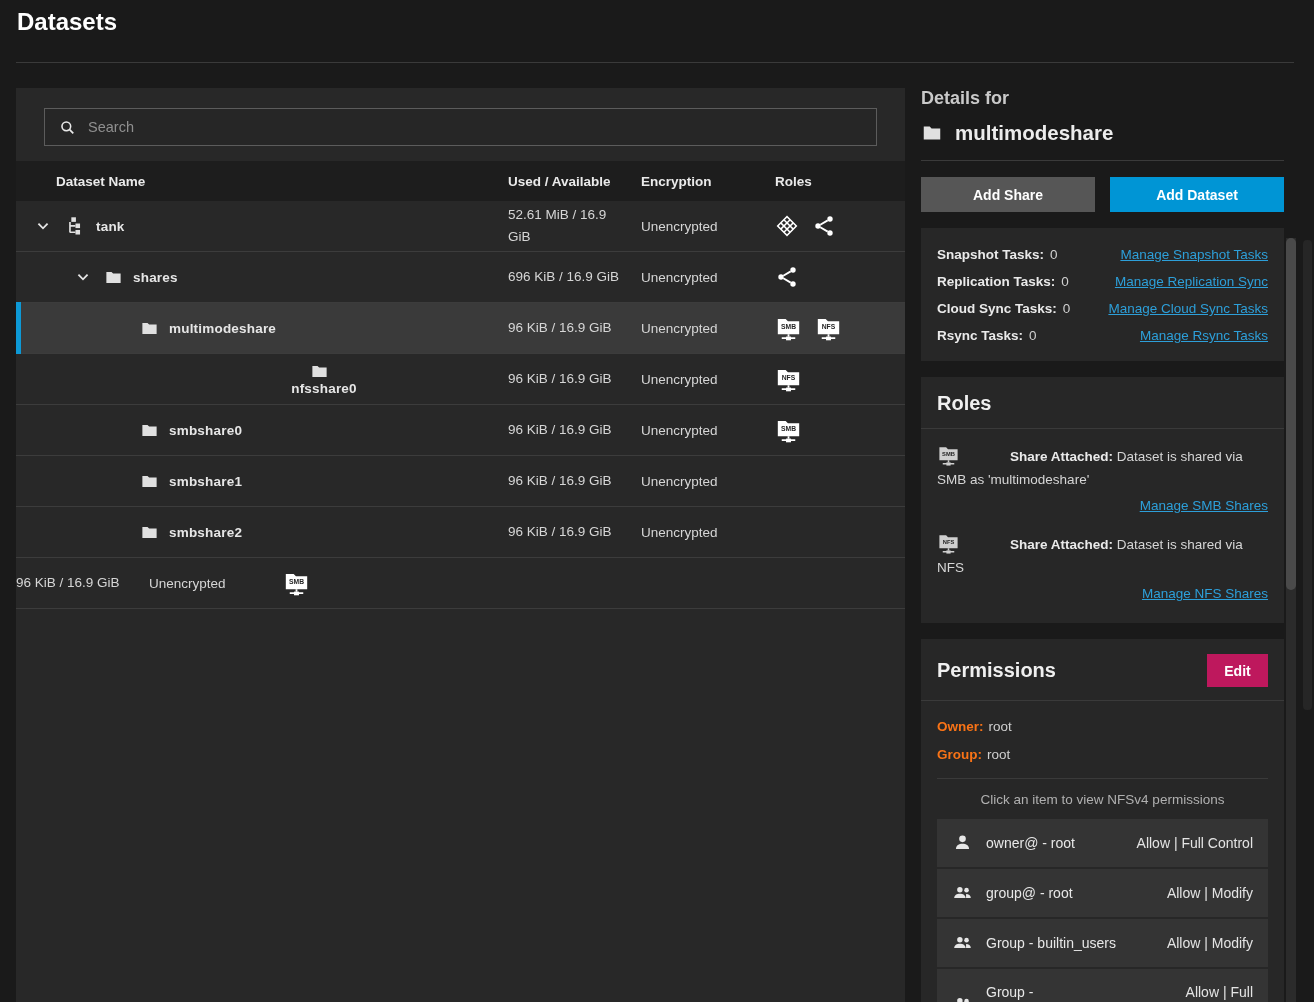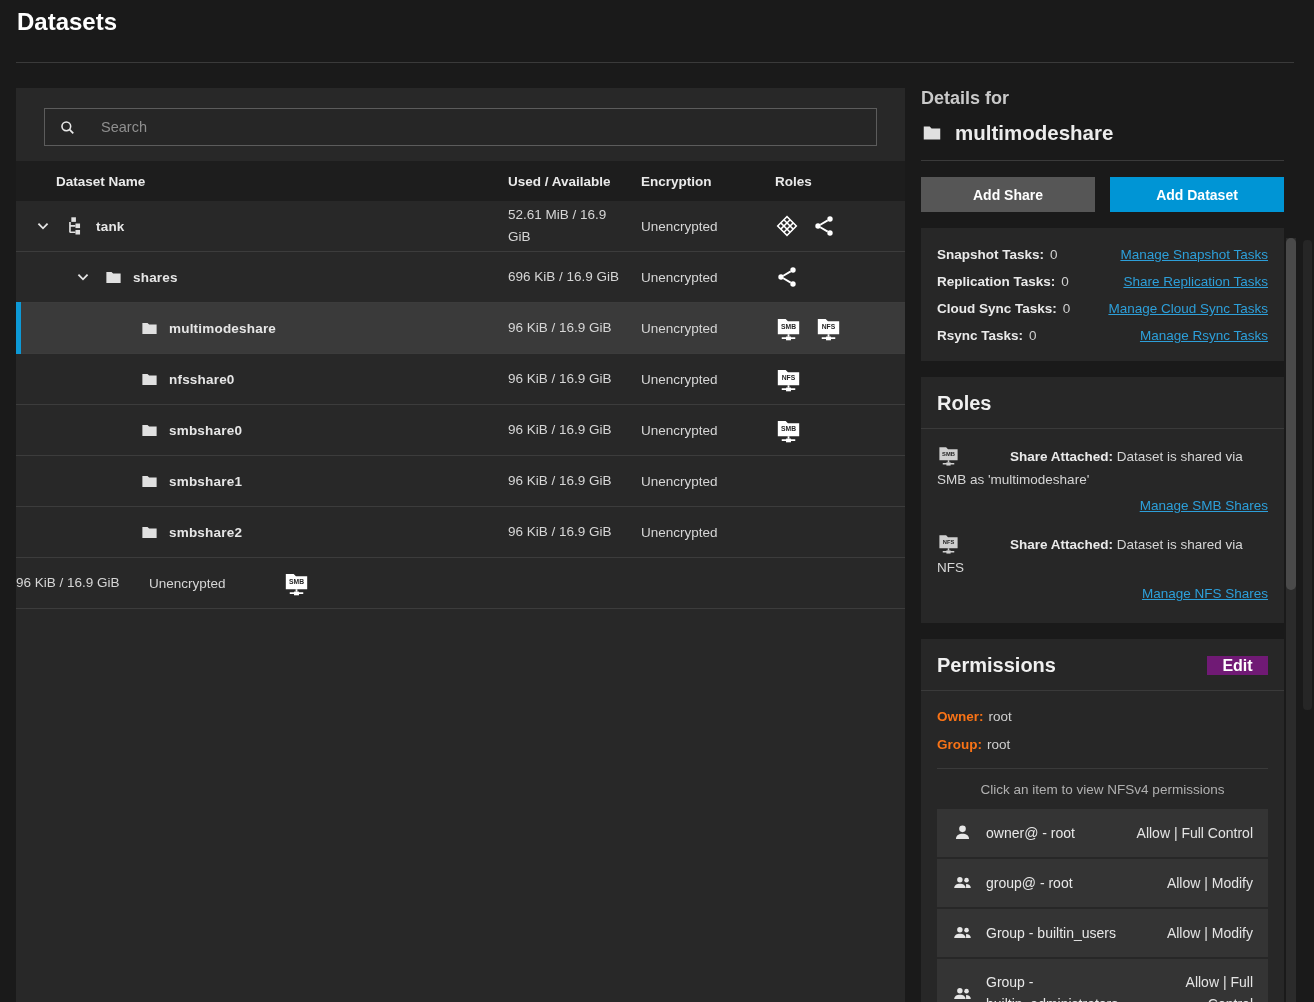--- a/index.html
+++ b/index.html
@@ -9,21 +9,21 @@
     background:#1a1a1a; color:#d6d6d6;
     font-family:"Liberation Sans", sans-serif;
   }
   
   .page-title { position:absolute; left:17px; top:8px; font-size:24px; font-weight:bold; color:#ffffff; }
   .top-divider { position:absolute; left:16px; top:62px; width:1278px; border-top:1px solid #3a3a3a; }
 
   
   .left-card { position:absolute; left:16px; top:88px; width:889px; bottom:0; background:#282828; }
   .search-wrap { padding:20px 28px 15px 28px; }
-  .search-box { height:38px; border:1px solid #5c5c5c; display:flex; align-items:center; padding:7px 13px; gap:24px; background:#262626; }
+  .search-box { height:38px; border:1px solid #5c5c5c; display:flex; align-items:center; padding:7px 13px; gap:11px; background:#262626; }
   .search-box svg { color:#e8e8e8; flex:none; }
   .search-input { flex:1; background:transparent; border:none; outline:none; color:#dddddd; font-size:14.5px; font-family:inherit; }
   .search-input::placeholder { color:#8f8f8f; }
 
   .thead { display:flex; height:40px; background:#1d1d1d; align-items:center; font-size:13.5px; font-weight:bold; color:#eaeaea; }
   .col-name  { flex:1; padding-left:40px; }
   .col-used  { width:133px; }
   .col-enc   { width:134px; }
   .col-roles { width:130px; }
 
@@ -59,21 +59,21 @@
   .roles-card { padding:15px 16px 18px 16px; }
   .section-heading { font-size:20px; font-weight:bold; color:#f0f0f0; }
   .section-divider { border-top:1px solid #3a3a3a; margin:13px -16px 0 -16px; }
   .role-entry { margin-top:15px; font-size:13.5px; line-height:23px; color:#d6d6d6; }
   .role-entry .ric { display:inline-block; vertical-align:-6px; margin-right:11px; color:#cfcfcf; }
   .role-label { font-weight:bold; color:#eaeaea;margin-left:39px; }
   .role-link { text-align:right; margin-top:3px; }
 
   .perm-card { padding:15px 16px 0 16px; }
   .perm-head { display:flex; justify-content:space-between; align-items:center; }
-  .edit-btn { width:61px; height:19px; background:#701a75; border:none; color:#ffffff; font-family:inherit; font-size:16px; font-weight:bold; cursor:pointer; }
+  .edit-btn { width:61px; height:33px; background:#be185d; border:none; color:#ffffff; font-family:inherit; font-size:14px; font-weight:bold; cursor:pointer; }
   .owner-row { margin-top:14px; font-size:13.5px; line-height:20px; }
   .owner-label { font-weight:bold; color:#f97316; }
   .owner-val { color:#d0d0d0; margin-left:5px; }
   .perm-divider { border-top:1px solid #3a3a3a; margin:13px 0 0 0; }
   .acl-hint { text-align:center; color:#b0b0b0; font-size:13.5px; margin:13px 0 12px 0; }
   .acl-item { background:#343434; margin-bottom:2px; padding:12px 15px; min-height:48px; display:flex; align-items:center; justify-content:space-between; gap:8px; font-size:14px; cursor:pointer; }
   .acl-left { display:flex; align-items:center; gap:13px; max-width:200px; }
   .acl-left .aic { color:#e6e6e6; flex:none; display:flex; }
   .acl-who { color:#e8e8e8; line-height:1.6; }
   .acl-access { text-align:right; color:#e4e4e4; line-height:1.6; flex:1; }
@@ -203,21 +203,21 @@
             <svg width="27" height="27" viewBox="0 0 24 24" xmlns="http://www.w3.org/2000/svg">
               <path d="M2.5 3.5h7l2 2h10V17h-19z" fill="currentColor"></path>
               <text x="12" y="12.6" font-size="6" font-weight="bold" text-anchor="middle" fill="#262626" font-family="Liberation Sans, sans-serif">NFS</text>
               <path d="M12 17v2.4M6 20.6h12" stroke="currentColor" stroke-width="1.6" fill="none"></path>
               <rect x="9.8" y="19.2" width="4.4" height="3.3" fill="currentColor"></rect>
             </svg>
           </span>
         </div>
       </div>
       <div class="trow">
-        <div class="name-cell" style="padding-left: 124px;">
+        <div class="name-cell" style="padding-left: 124px; flex-direction: column;">
           <span class="ds-icon" style="display: inline-flex;">
             <svg width="19" height="19" viewBox="0 0 24 24" xmlns="http://www.w3.org/2000/svg">
               <path d="M3 5h6.5l2 2H21v12H3z" fill="currentColor"></path>
             </svg>
           </span>
           <span class="ds-label">nfsshare0</span>
         </div>
         <div class="used-cell">96 KiB / 16.9 GiB</div>
         <div class="enc-cell">Unencrypted</div>
         <div class="roles-cell">
@@ -312,21 +312,21 @@
     <button class="btn btn-dataset">Add Dataset</button>
   </div>
 
   <div class="card tasks-card" id="tasks-card">
       <div class="task-row">
         <span><span class="task-label">Snapshot Tasks:</span><span class="task-count">0</span></span>
         <a class="link">Manage Snapshot Tasks</a>
       </div>
       <div class="task-row">
         <span><span class="task-label">Replication Tasks:</span><span class="task-count">0</span></span>
-        <a class="link">Share Replication Tasks</a>
+        <a class="link">Manage Replication Sync</a>
       </div>
       <div class="task-row">
         <span><span class="task-label">Cloud Sync Tasks:</span><span class="task-count">0</span></span>
         <a class="link">Manage Cloud Sync Tasks</a>
       </div>
       <div class="task-row">
         <span><span class="task-label">Rsync Tasks:</span><span class="task-count">0</span></span>
         <a class="link">Manage Rsync Tasks</a>
       </div>
     </div>

